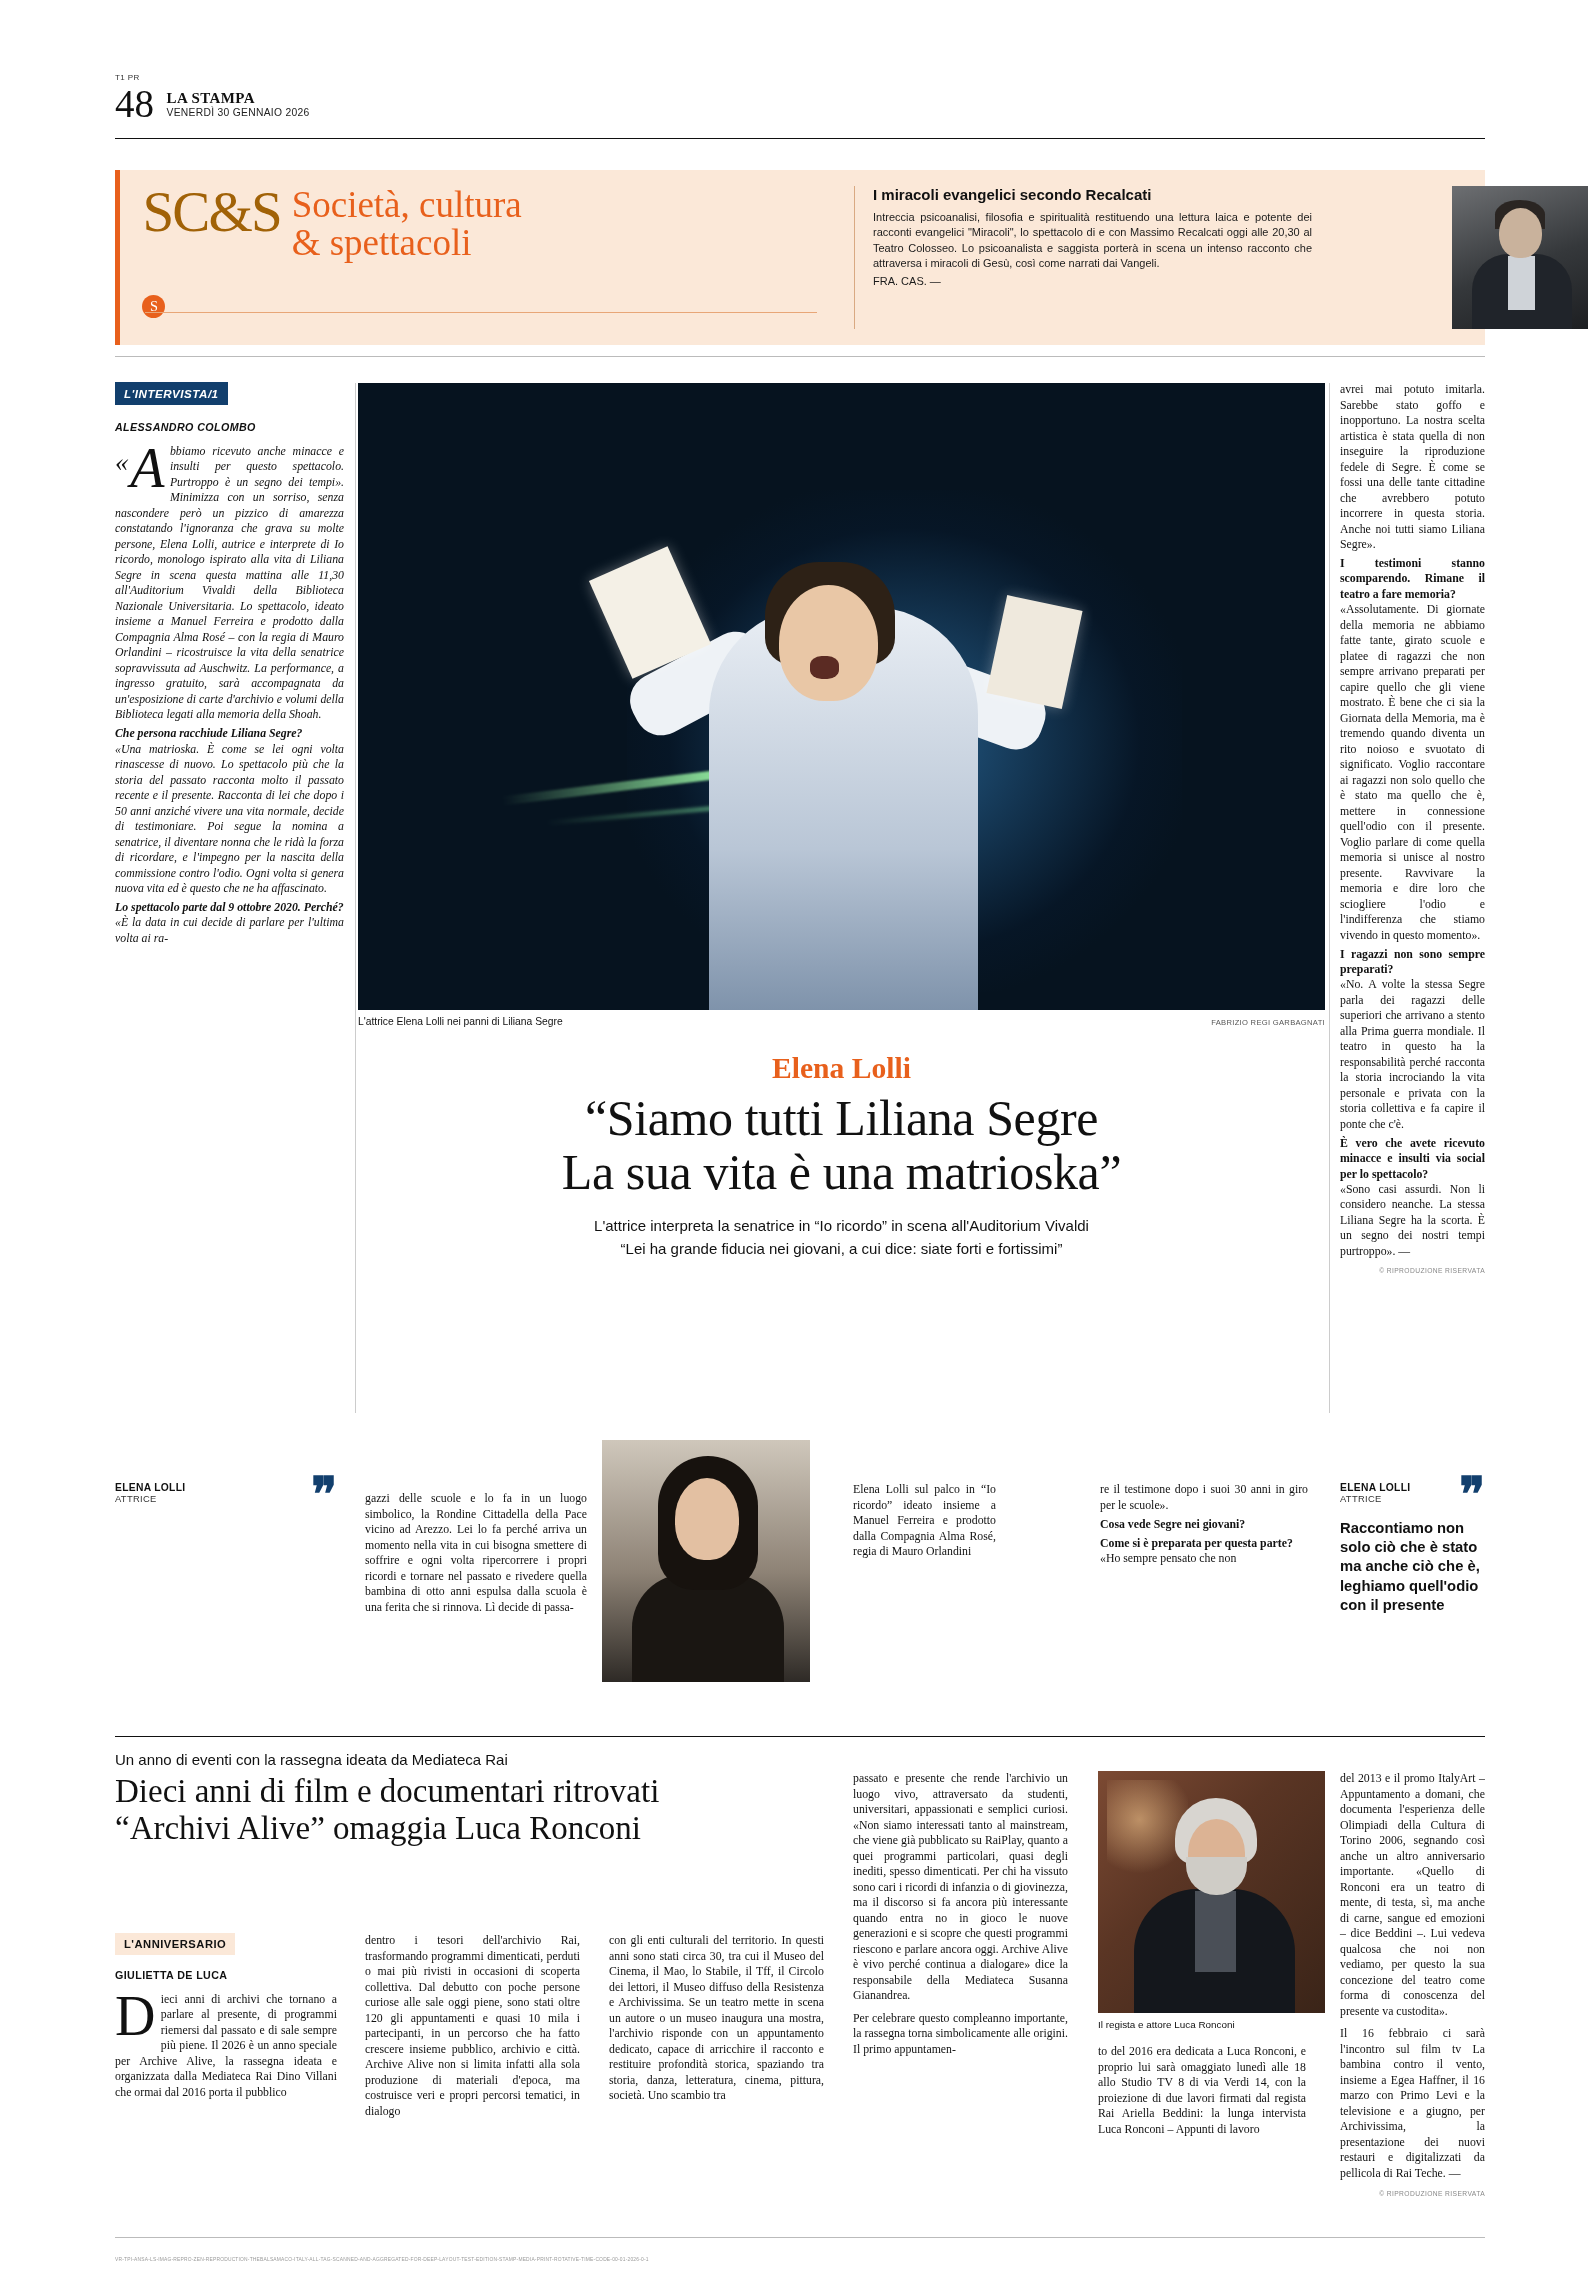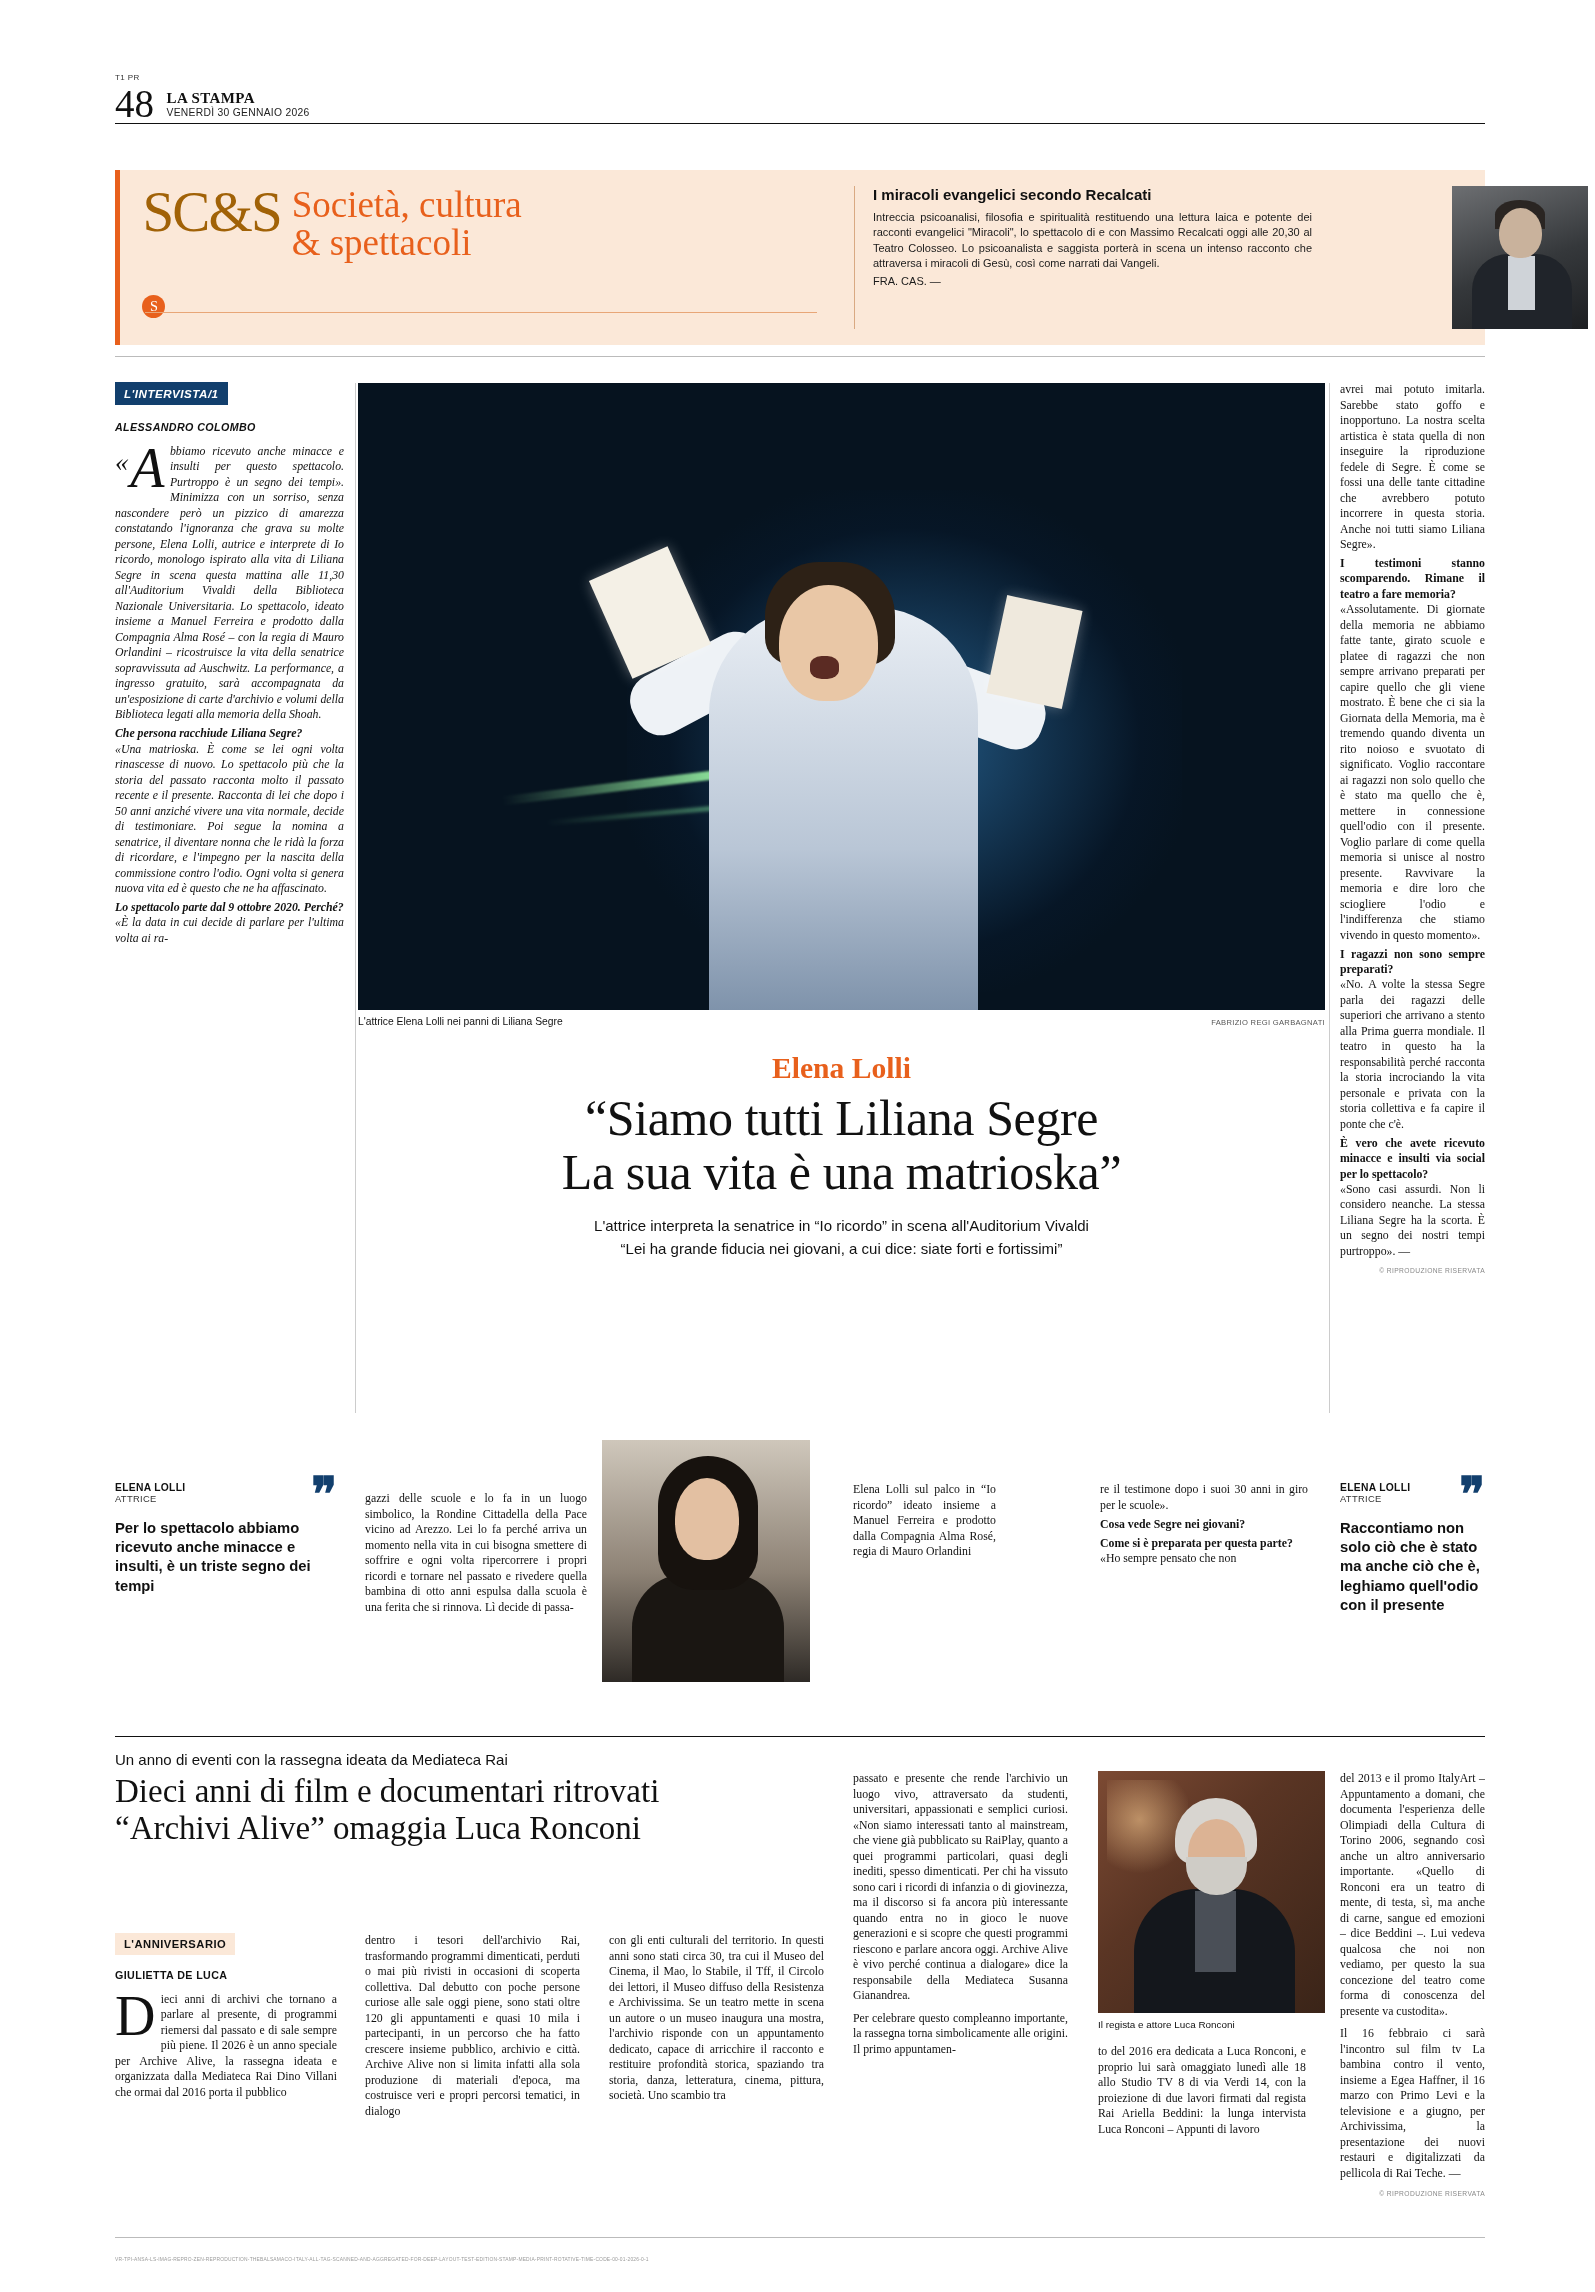--- a/index.html
+++ b/index.html
@@ -27,21 +27,21 @@
     font-size: 8px;
     letter-spacing: 0.4px;
     color: #333;
   }
   
   .masthead {
     position: absolute;
     left: 115px; top: 85px;
     width: 1370px;
     border-bottom: 1.8px solid #111;
-    padding-bottom: 1px;
+    padding-bottom: 16px;
     display: flex;
     align-items: flex-end;
     gap: 12.5px;
   }
   .folio {
     font-family: "Liberation Serif", serif;
     font-size: 39px;
     line-height: 0.95;
     font-weight: 400;
     color: #111;
@@ -652,21 +652,20 @@
       <div class="qa">Cosa vede Segre nei giovani?</div>
       <div class="qa">Come si è preparata per questa parte?</div>
       <p class="noind">«Ho sempre pensato che non</p>
     </div>
   </div>
 
   <div class="pull topline" style="left:115px; top:1482px;">
     <div class="name">ELENA LOLLI</div>
     <div class="role">ATTRICE</div>
     <div class="marks">❞</div>
-    <div class="qtext">Per lo spettacolo abbiamo ricevuto anche minacce e insulti, è un triste segno dei tempi</div>
   </div>
 
   <div class="pull topline" style="left:1340px; top:1482px; width:145px;">
     <div class="name">ELENA LOLLI</div>
     <div class="role">ATTRICE</div>
     <div class="marks">❞</div>
     <div class="qtext">Raccontiamo non solo ciò che è stato ma anche ciò che è, leghiamo quell'odio con il presente</div>
   </div>
 
   <div class="big-rule"></div>

